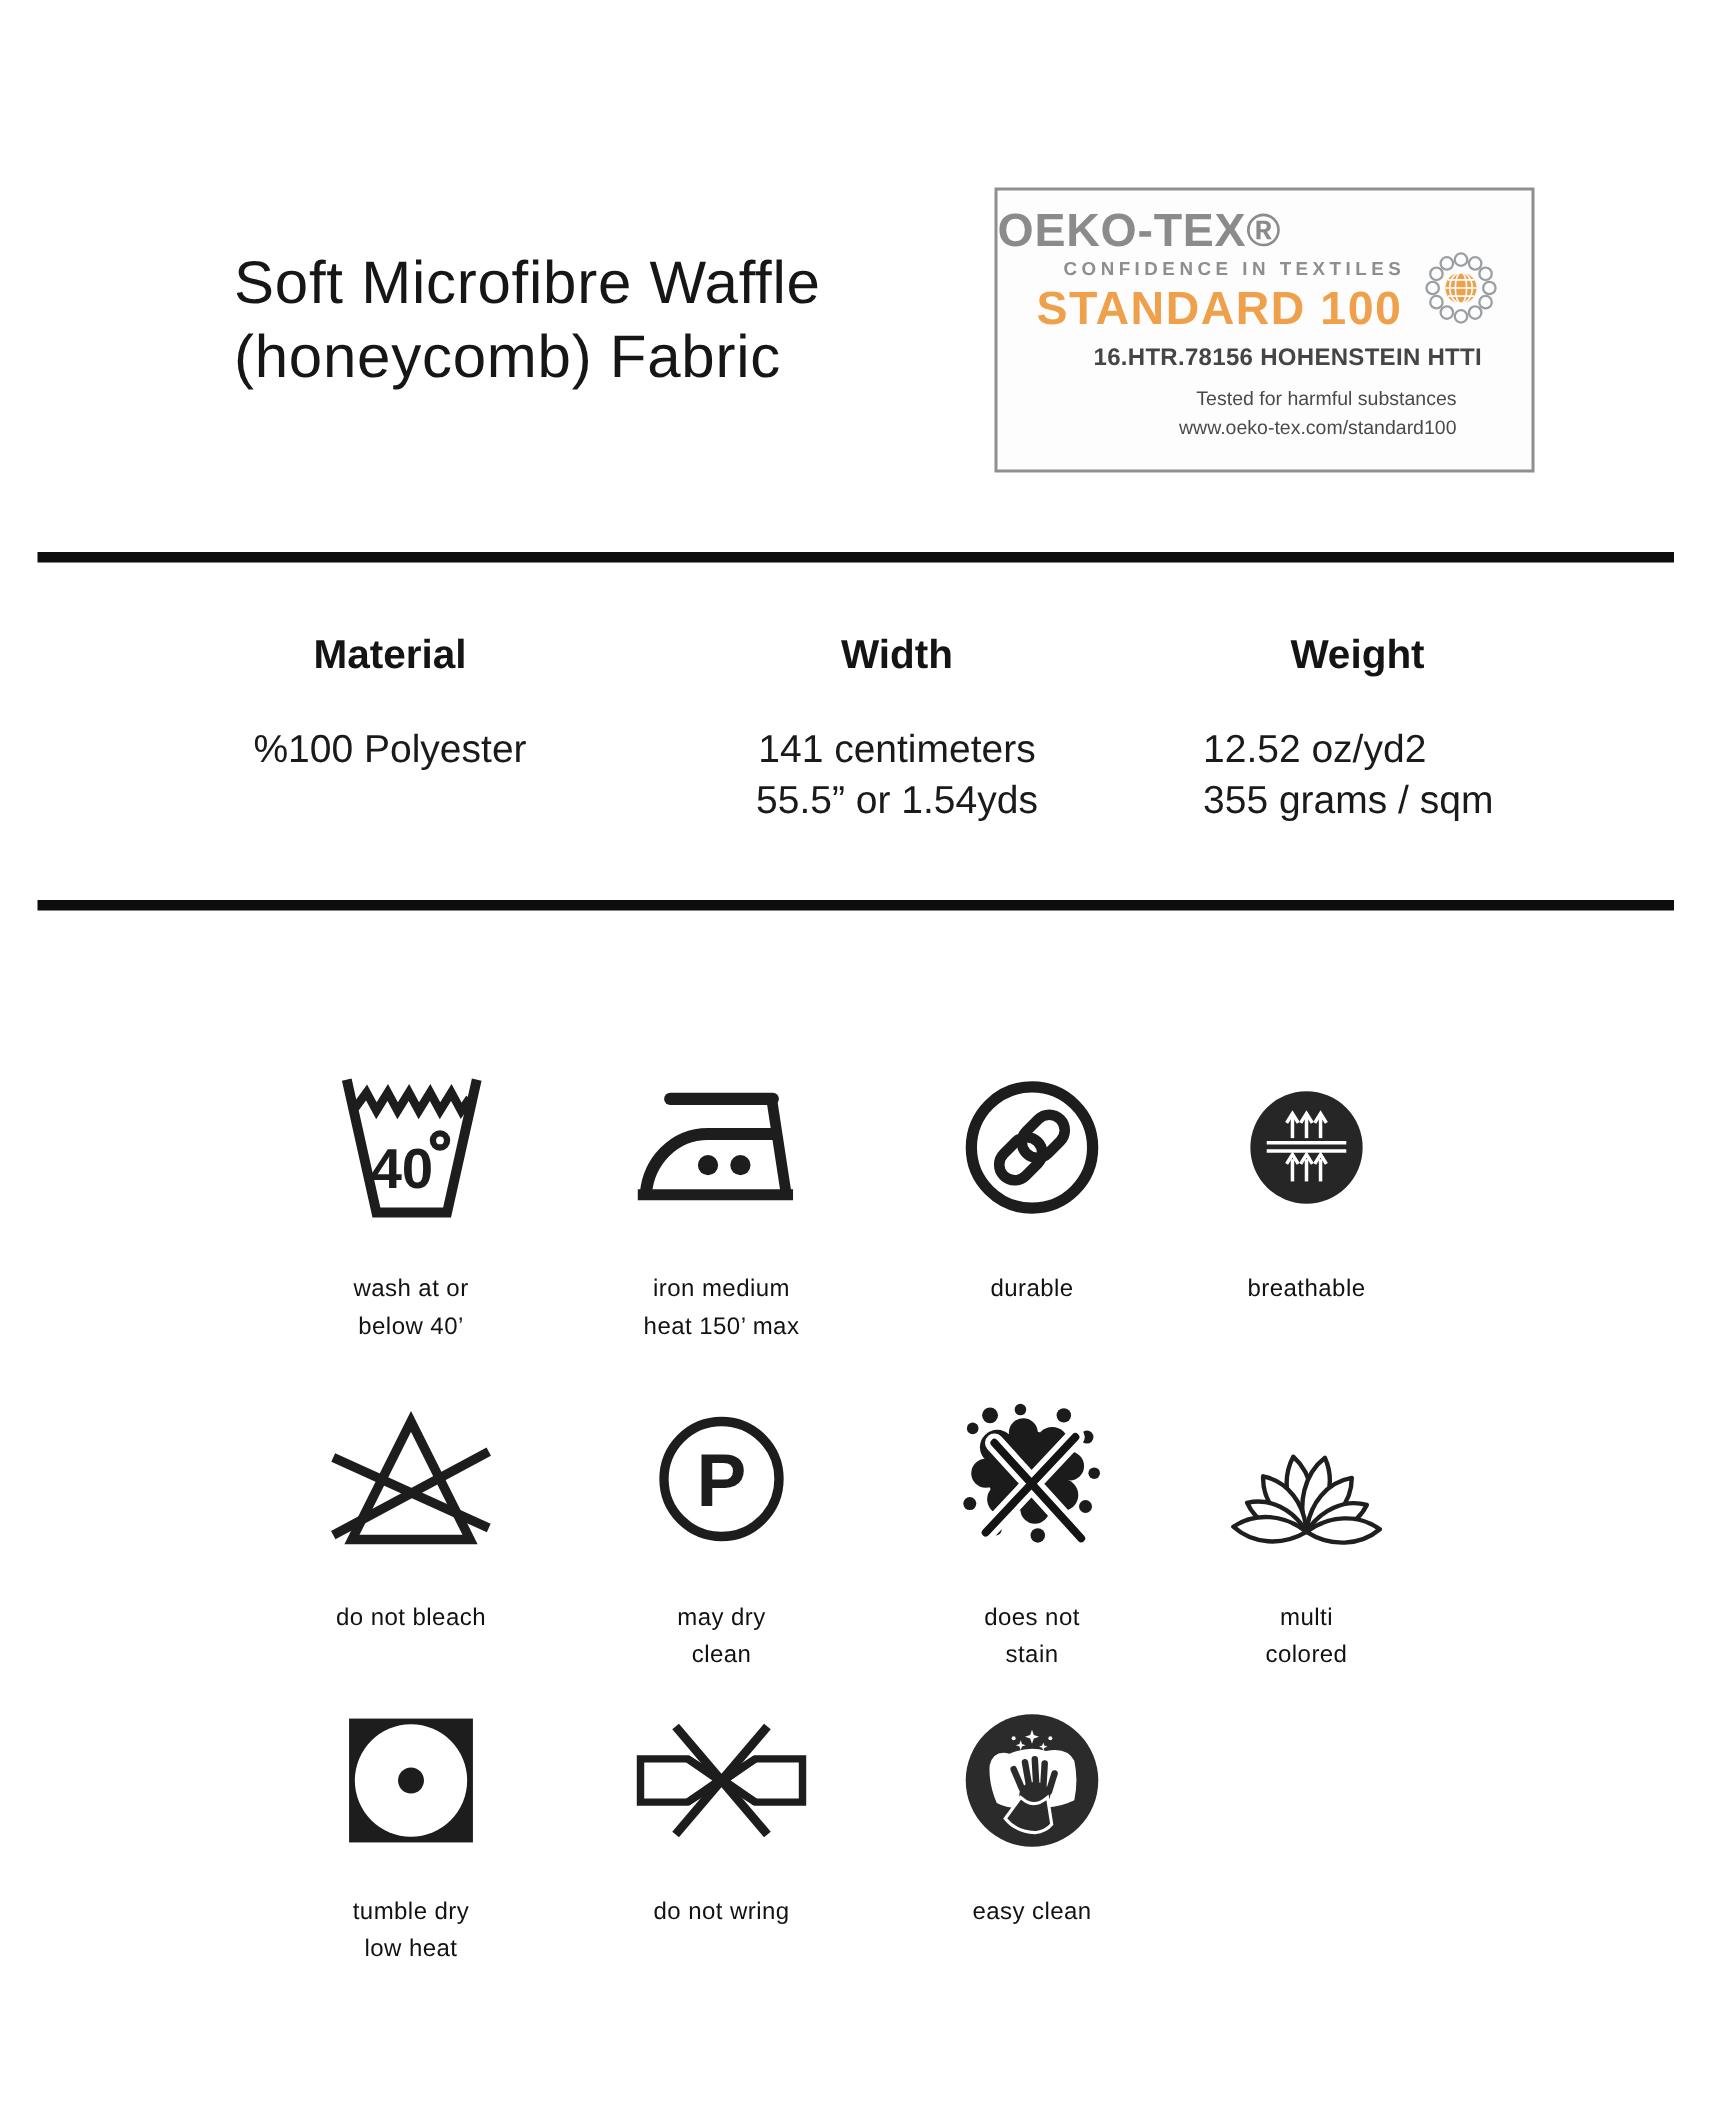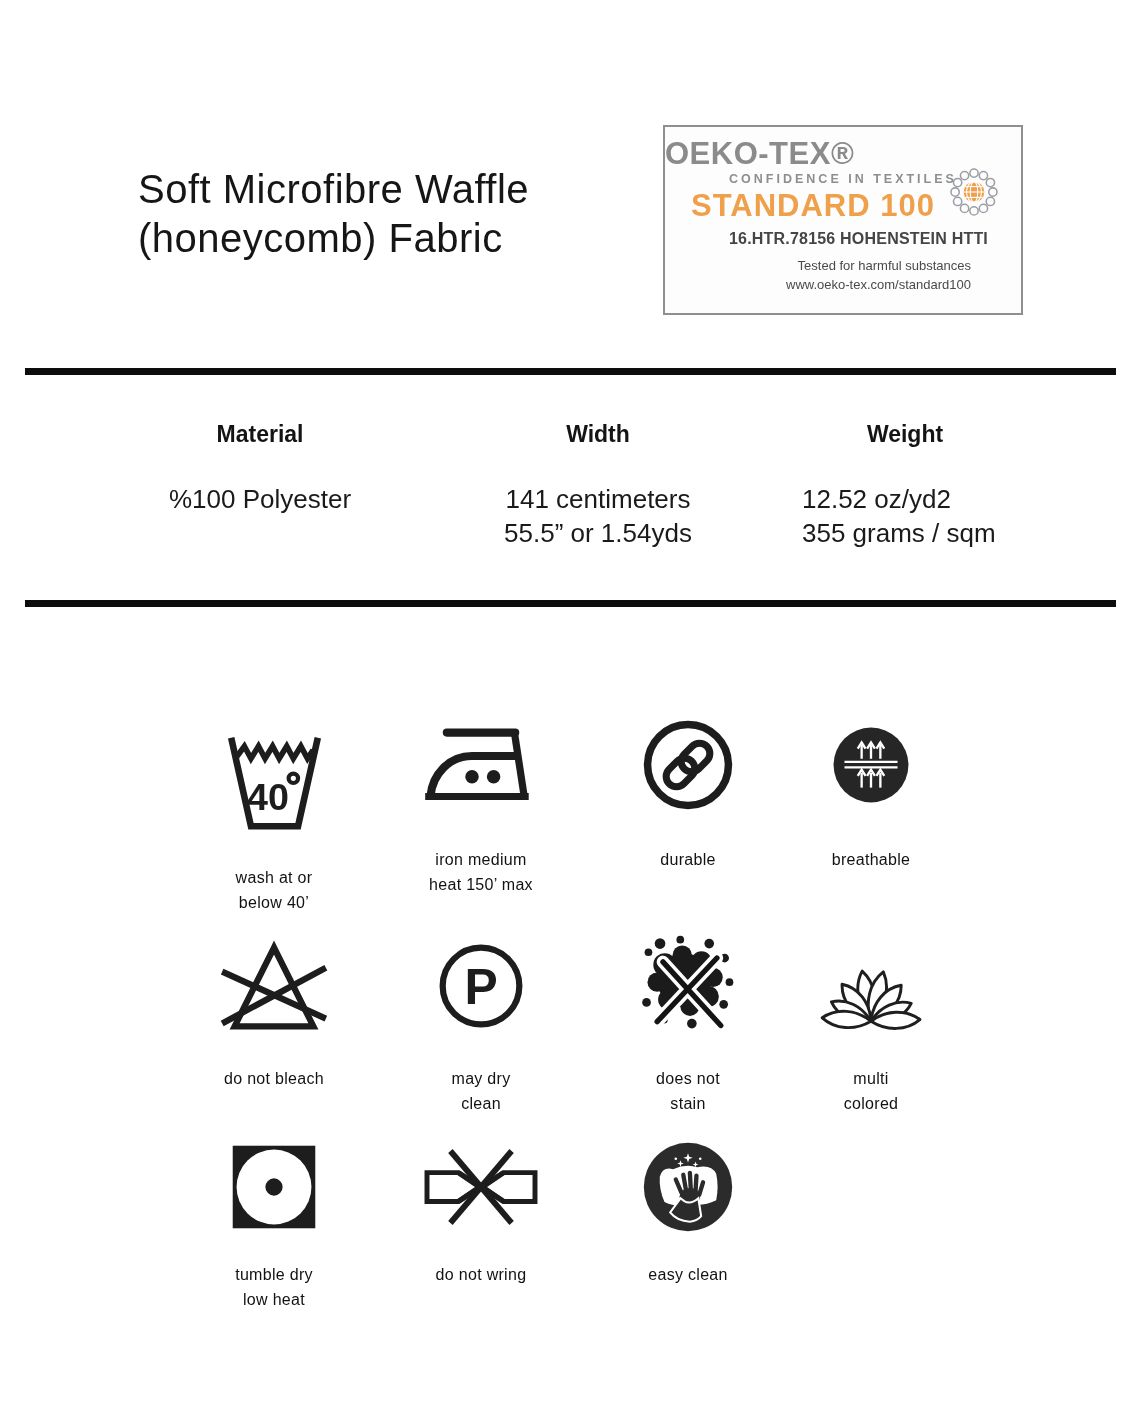--- a/index.html
+++ b/index.html
@@ -5,57 +5,57 @@
   html,body{margin:0;padding:0;}
   body{
     width:1140px;height:1404px;position:relative;background:#ffffff;
     font-family:"Liberation Sans", sans-serif;color:#111;overflow:hidden;
     -webkit-font-smoothing:antialiased;
   }
   .abs{position:absolute;}
 
   
   .title{
-    left:138px;top:165px;width:560px;
+    left:156px;top:165px;width:560px;
     font-size:40px;line-height:49px;font-weight:400;color:#161616;
     letter-spacing:0.5px;
   }
 
   
   .oeko-box{
     left:663px;top:125px;width:360px;height:190px;
     border:2px solid #8f8f8f;background:#fdfdfd;box-sizing:border-box;
   }
   .oeko-brand{
     margin-top:9px;text-align:left;
     font-size:31px;font-weight:bold;color:#8b8b8b;letter-spacing:0.5px;
   }
   .oeko-tagline{
-    text-align:center;margin-top:0px;
-    font-size:12.5px;font-weight:bold;color:#8e8e8e;letter-spacing:3px;
+    text-align:left;margin-top:0px;
+    font-size:12.5px;font-weight:bold;color:#8e8e8e;letter-spacing:3px;margin-left:44px;
   }
   .oeko-standard{
     margin-top:2px;text-align:center;padding-right:60px;
     font-size:31px;font-weight:bold;color:#efa04b;letter-spacing:1px;
   }
   .oeko-globe{position:absolute;left:282px;top:38px;width:54px;height:54px;}
   .oeko-cert{
     margin-top:6px;padding-left:64px;
     font-size:16px;font-weight:bold;color:#454545;letter-spacing:0.2px;
   }
   .oeko-small{
     margin-top:8px;padding-right:50px;text-align:right;
     font-size:13px;color:#4a4a4a;line-height:19px;
   }
 
   
   .rule{left:25px;width:1091px;height:7px;background:#0d0d0d;}
 
   
-  .spec-h{font-size:23px;font-weight:bold;color:#141414;text-align:center;}
+  .spec-h{font-size:27px;font-weight:bold;color:#141414;text-align:center;}
   .spec-v{font-size:26px;color:#1a1a1a;line-height:34px;}
 
   
   .cell{position:absolute;width:208px;text-align:center;}
   .icon-box{display:flex;align-items:center;justify-content:center;}
   .r1 .icon-box{height:120px;margin-bottom:22px;}
   .r2 .icon-box{height:112px;margin-bottom:24px;}
   .r3 .icon-box{height:108px;margin-bottom:21px;}
   .care-label{font-size:16px;line-height:25px;color:#121212;letter-spacing:0.3px;}
   svg{display:block;}
@@ -117,21 +117,21 @@
 </div>
 <div class="abs spec-v" style="left:437px;top:482px;width:322px;text-align:center;">
   <div>141 centimeters</div>
   <div>55.5” or 1.54yds</div>
 </div>
 <div class="abs spec-v" style="left:802px;top:482px;width:290px;text-align:left;">
   <div>12.52 oz/yd2</div>
   <div>355 grams / sqm</div>
 </div>
 
-<div class="cell r1" style="left:170px;top:723px;">
+<div class="cell r1" style="left:170px;top:705px;">
   <div class="icon-box">
     <svg width="113" height="106" viewBox="0 0 120 112">
       <path d="M14 8 L35 102 L85 102 L106 8" fill="none" stroke="#1d1d1d" stroke-width="7"></path>
       <polyline points="20,28 28,17 35,30 43,17 50,30 58,17 65,30 73,17 80,30 88,17 95,30 101,21" fill="none" stroke="#1d1d1d" stroke-width="6" stroke-linejoin="miter"></polyline>
       <text x="53" y="85" text-anchor="middle" font-size="40" font-weight="bold" fill="#1d1d1d" font-family="Liberation Sans, sans-serif">40</text>
       <circle cx="80" cy="51" r="5" fill="none" stroke="#1d1d1d" stroke-width="4.5"></circle>
     </svg>
   </div>
   <div class="care-label">
     <span>wash at or</span><br><span>below 40’</span>

